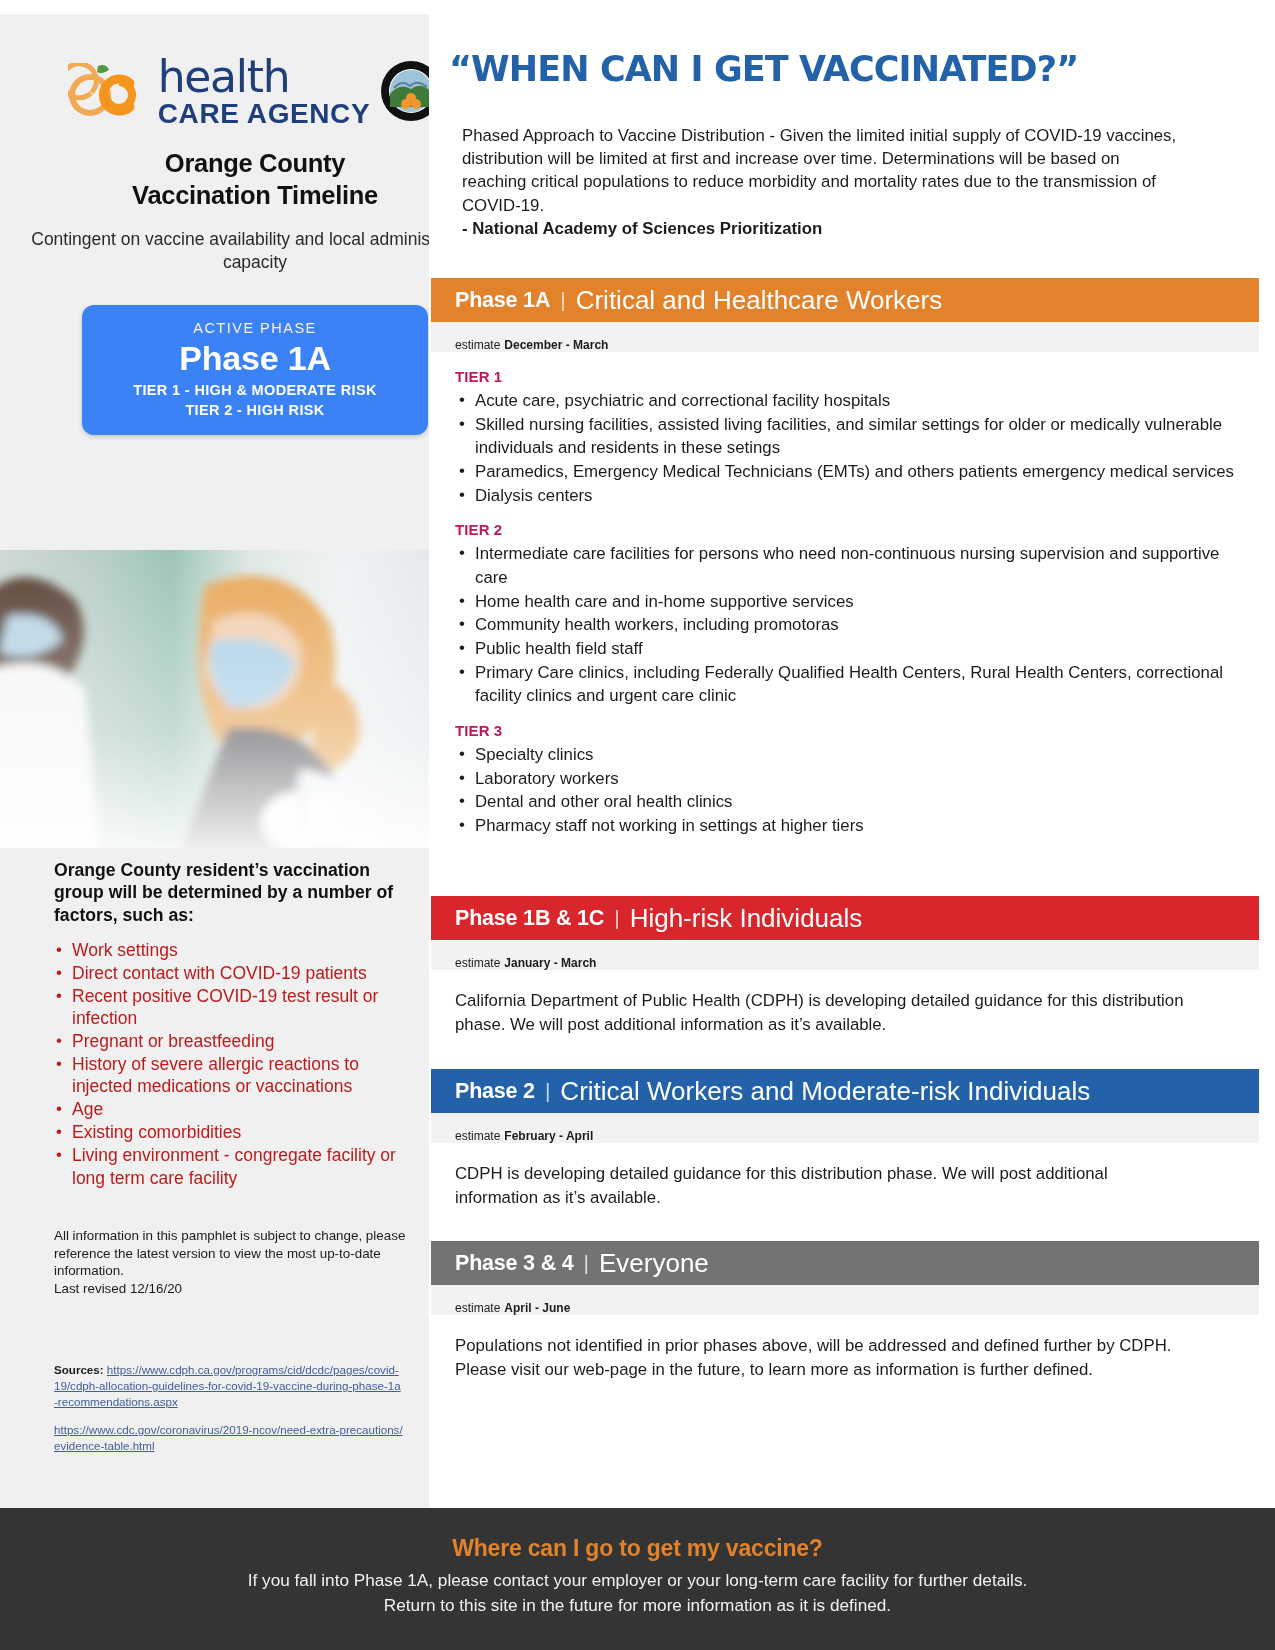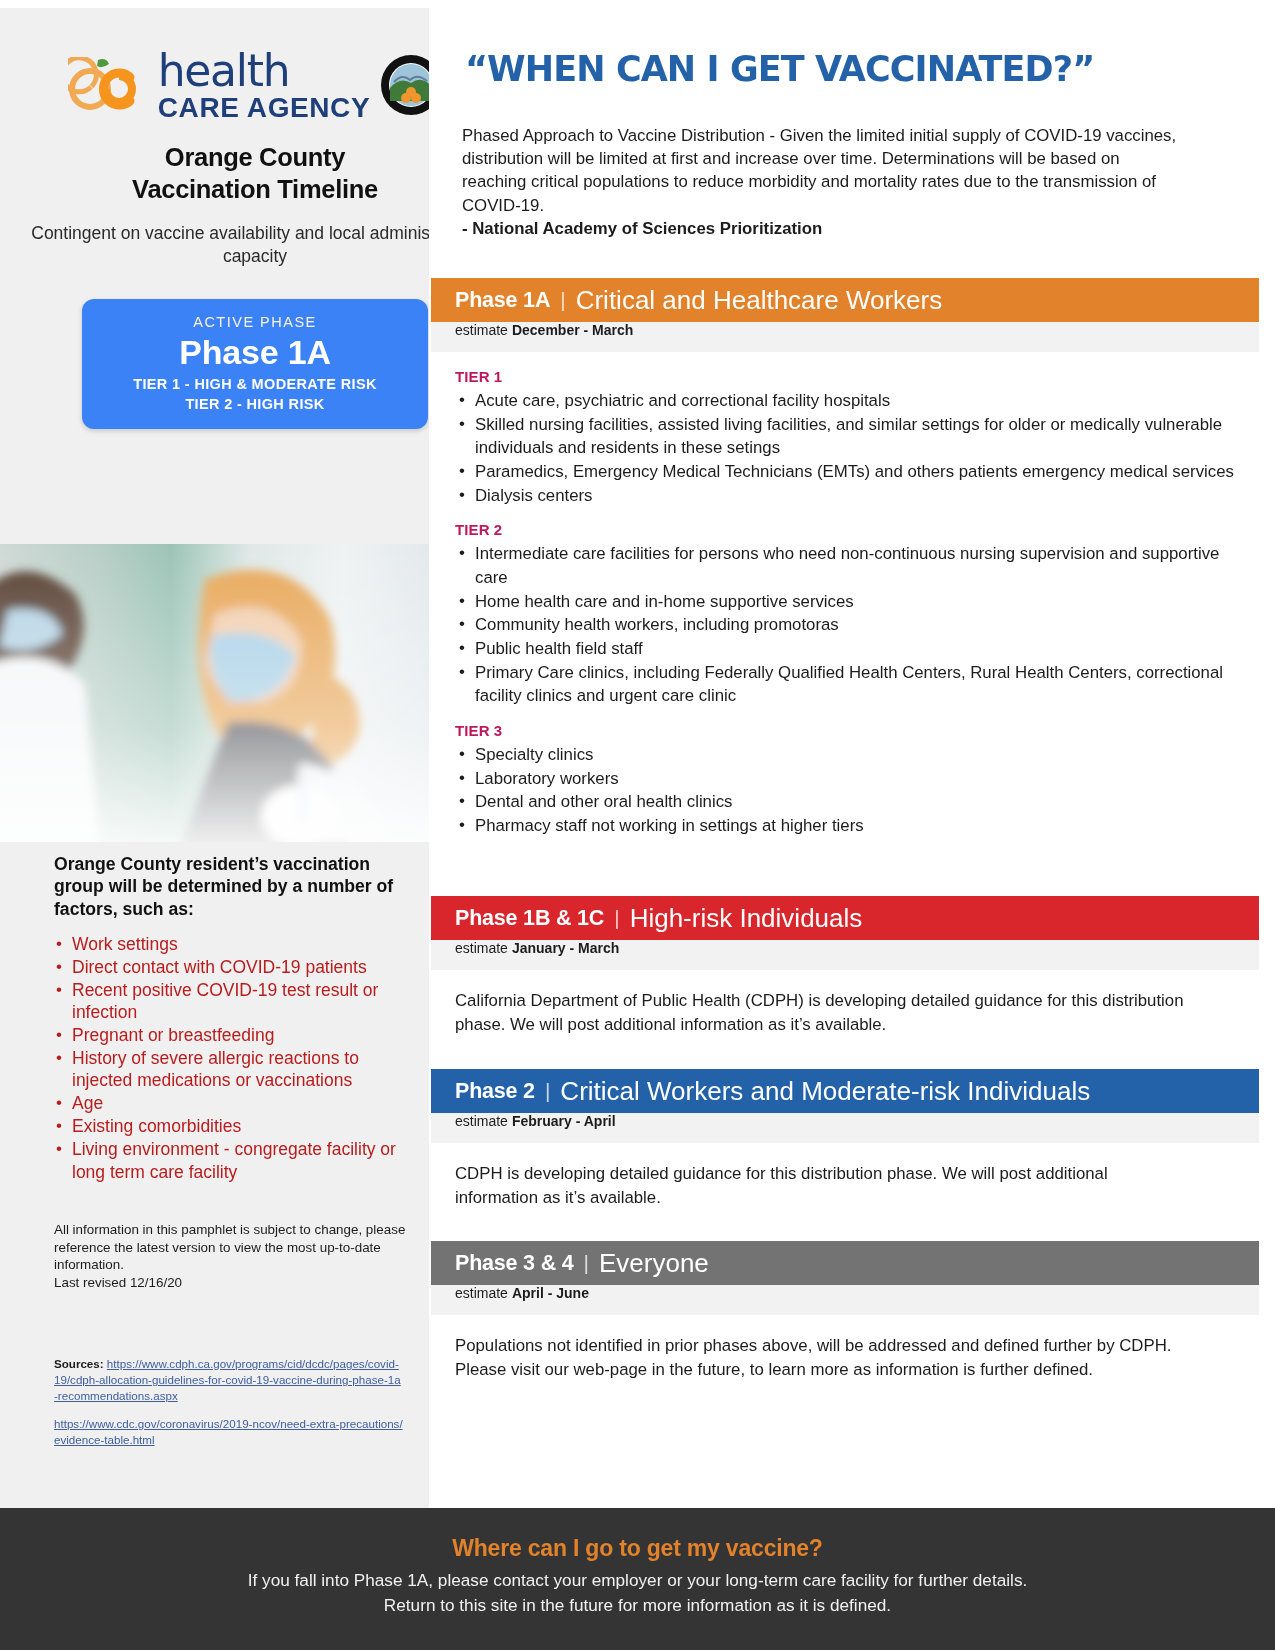--- a/index.html
+++ b/index.html
@@ -6,21 +6,21 @@
   html, body {
     width: 1275px; height: 1650px;
     font-family: "Liberation Sans", sans-serif;
     background: #ffffff;
     overflow: hidden;
   }
   .page { position: relative; width: 1275px; height: 1650px; background: #ffffff; }
 
   
   .sidebar {
-    position: absolute; left: 0; top: 8px;
+    position: absolute; left: 0; top: 14px;
     width: 510px; height: 1508px;
     background: #f0f0f0;
   }
   .logo-wrap {
     display: flex; align-items: center; justify-content: center;
     gap: 6px; padding-top: 44px; height: 110px;
   }
   .logo-oc { position: relative; width: 84px; height: 56px; }
   .logo-text { display: flex; flex-direction: column; line-height: 1; }
   .logo-health {
@@ -96,21 +96,21 @@
     color: #3f5e9e; text-decoration: underline; word-break: break-all;
   }
   .sources .lnk2 { display: block; margin-top: 12px; }
 
   
   .main {
     position: absolute; left: 429px; top: 0;
     width: 846px; height: 1508px; background: #ffffff;
   }
   .main-title {
-    position: absolute; left: 36px; top: 49px; width: 800px;
+    position: absolute; left: 20px; top: 49px; width: 800px;
     font-size: 35px; font-weight: 700; color: #2362a8;
     letter-spacing: -0.9px; font-family: "DejaVu Sans", sans-serif;
     white-space: nowrap;
   }
   .intro {
     position: absolute; left: 33px; top: 124px; width: 722px;
     font-size: 16.8px; color: #1c1c1c; line-height: 1.38;
   }
   .intro .attrib { font-weight: 700; display: block; }
 
@@ -118,22 +118,22 @@
   .phase-bar {
     height: 44px; margin: 0 16px 0 2px;
     display: flex; align-items: center; padding-left: 24px;
     color: #ffffff;
   }
   .pb-num { font-size: 21.5px; font-weight: 700; letter-spacing: -0.2px; }
   .pb-div { font-size: 21px; font-weight: 300; margin: 0 10px; opacity: 0.75; }
   .pb-desc { font-size: 26px; font-weight: 400; }
   .estimate-bar {
     background: #f2f2f2; margin: 0 16px 0 2px;
-    height: 30px; display: flex; align-items: flex-start;
-    padding-left: 24px; font-size: 14px; color: #1c1c1c;
+    height: 30px; display: flex; align-items: flex-end;
+    padding-left: 24px; font-size: 12px; color: #1c1c1c;
   }
   .estimate-bar b { font-weight: 700; margin-left: 4px; }
 
   .tier-body { padding: 16px 22px 0 26px; }
   .tier-h {
     font-size: 15px; font-weight: 700; color: #be185d;
     margin-bottom: 4px; letter-spacing: 0.1px;
   }
   .tier-h.spaced { margin-top: 14px; }
   .tier-list { list-style: none; }

